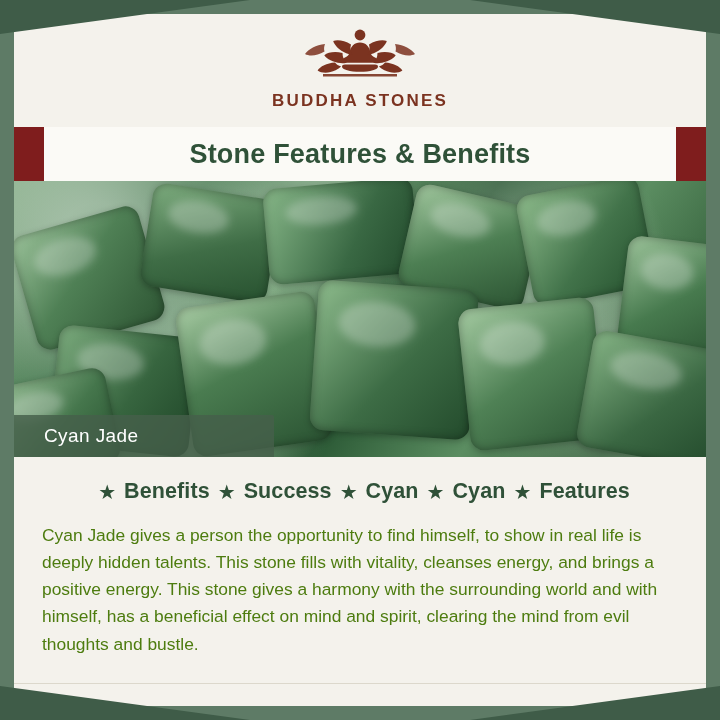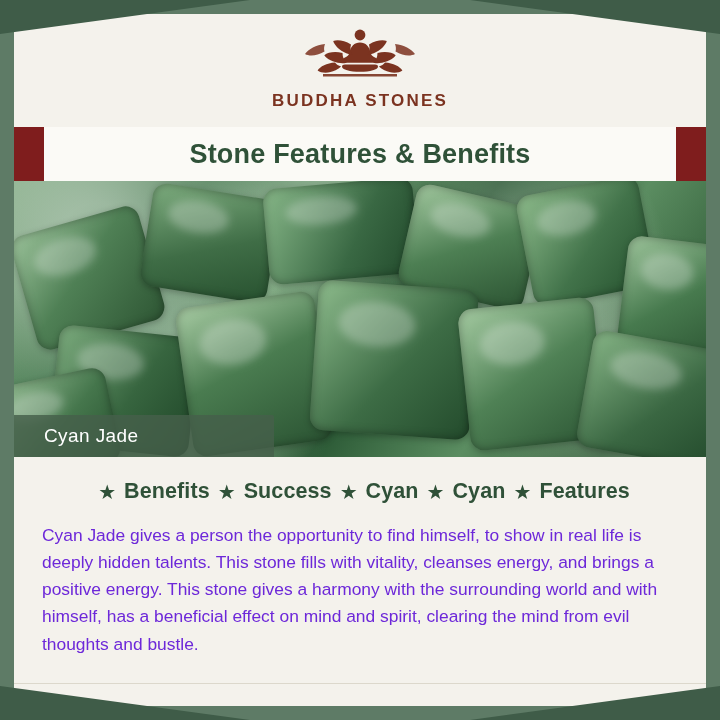--- a/index.html
+++ b/index.html
@@ -208,21 +208,21 @@
   .benefit {
     color: #2f5138;
     font-size: 21.5px;
     font-weight: bold;
     letter-spacing: 0.1px;
   }
 
   
   .body-copy {
     padding: 12px 28px 0 28px;
-    color: #6d28d9;
+    color: #4d7c0f;
     font-size: 17.4px;
     line-height: 1.56;
     text-align: left;
     font-family: "Liberation Sans", sans-serif;
   }
   .footer-rule {
     position: absolute;
     left: 0;
     right: 0;
     bottom: 22px;

